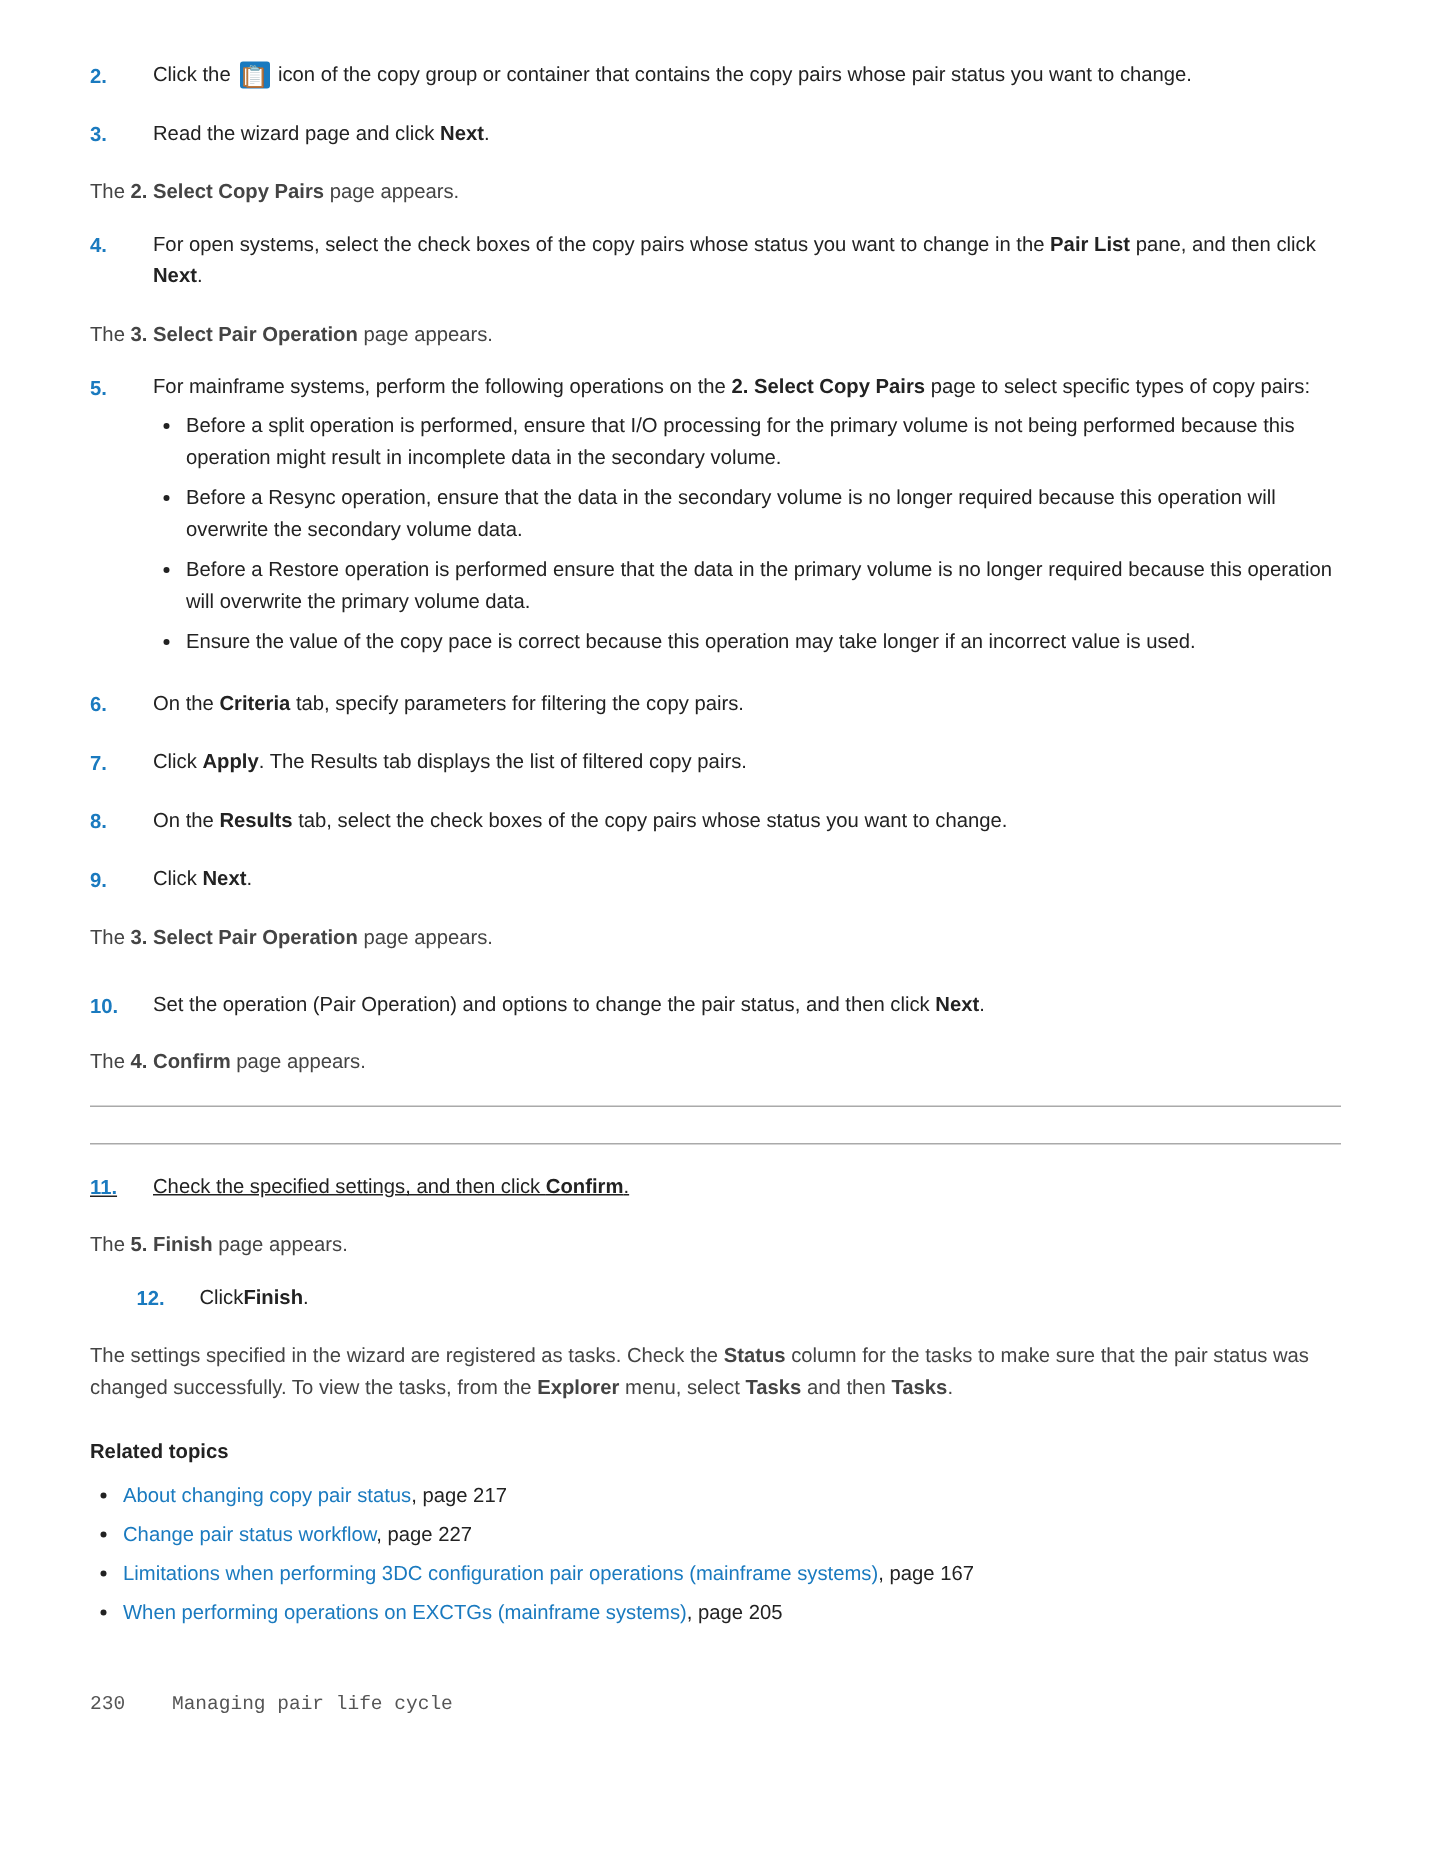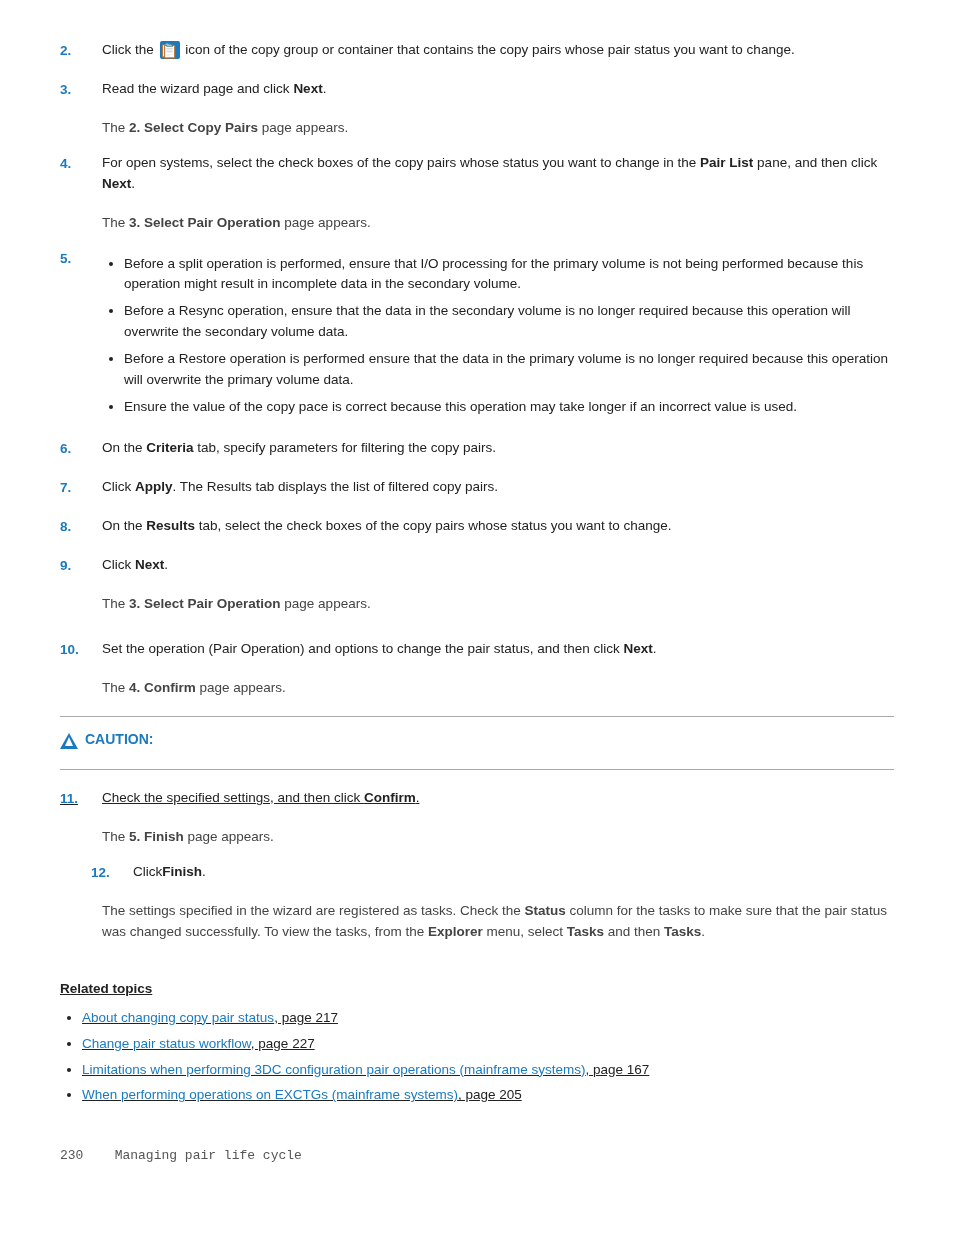--- a/index.html
+++ b/index.html
@@ -22,21 +22,20 @@
       min-width: 42px;
       padding-top: 1px;
     }
     .step-content {
       flex: 1;
     }
     .step-content p {
       margin-bottom: 4px;
     }
     .sub-note {
-      margin-left: 42px;
       margin-bottom: 14px;
       color: #444;
     }
     ul.bullets {
       list-style: disc;
       padding-left: 22px;
       margin-top: 6px;
       margin-bottom: 6px;
     }
     ul.bullets li {
@@ -86,22 +85,21 @@
       position: relative;
       margin: 0 2px;
     }
     .inline-icon::before {
       content: '📋';
       font-size: 14px;
       position: absolute;
       top: 0; left: 2px;
     }
     .related-topics {
-      margin-top: 36px;
-      text-decoration: underline;
+      margin-top: 22px;
     }
     .related-topics .rt-title {
       font-weight: bold;
       margin-bottom: 8px;
     }
     .related-topics ul {
       list-style: disc;
       padding-left: 22px;
     }
     .related-topics ul li {
@@ -153,20 +151,23 @@
     </p>
   </div>
 </div>
 <div class="sub-note">
   The <strong>3. Select Pair Operation</strong> page appears.
 </div>
 
 <div class="step-block" style="margin-top:14px;">
   <div class="step-num">5.</div>
   <div class="step-content">
+    <p>
+      <span>For mainframe systems, perform the following operations on the <strong>2. Select Copy Pairs</strong> page to select specific types of copy pairs:</span>
+    </p>
     <ul class="bullets">
       <li>Before a split operation is performed, ensure that I/O processing for the primary volume is not being performed because this operation might result in incomplete data in the secondary volume.</li>
       <li>Before a Resync operation, ensure that the data in the secondary volume is no longer required because this operation will overwrite the secondary volume data.</li>
       <li>Before a Restore operation is performed ensure that the data in the primary volume is no longer required because this operation will overwrite the primary volume data.</li>
       <li>Ensure the value of the copy pace is correct because this operation may take longer if an incorrect value is used.</li>
     </ul>
   </div>
 </div>
 
 <div class="step-block" style="margin-top:14px;">
@@ -204,24 +205,20 @@
   <div class="step-num" style="min-width:42px;">10.</div>
   <div class="step-content">
     <p><span>Set the operation (Pair Operation) and options to change the pair status, and then click <strong>Next</strong>.</span></p>
   </div>
 </div>
 <div class="sub-note">
   The <strong>4. Confirm</strong> page appears.
 </div>
 
 <div class="caution-box">
-  <div class="caution-title">
-    <span class="caution-triangle"></span>
-    <span>CAUTION:</span>
-  </div>
 </div>
 
 <div class="step-block" style="margin-top:14px;text-decoration:underline;">
   <div class="step-num">11.</div>
   <div class="step-content">
     <p><span>Check the specified settings, and then click <strong>Confirm</strong>.</span></p>
   </div>
 </div>
 <div class="sub-note">
   The <strong>5. Finish</strong> page appears.

